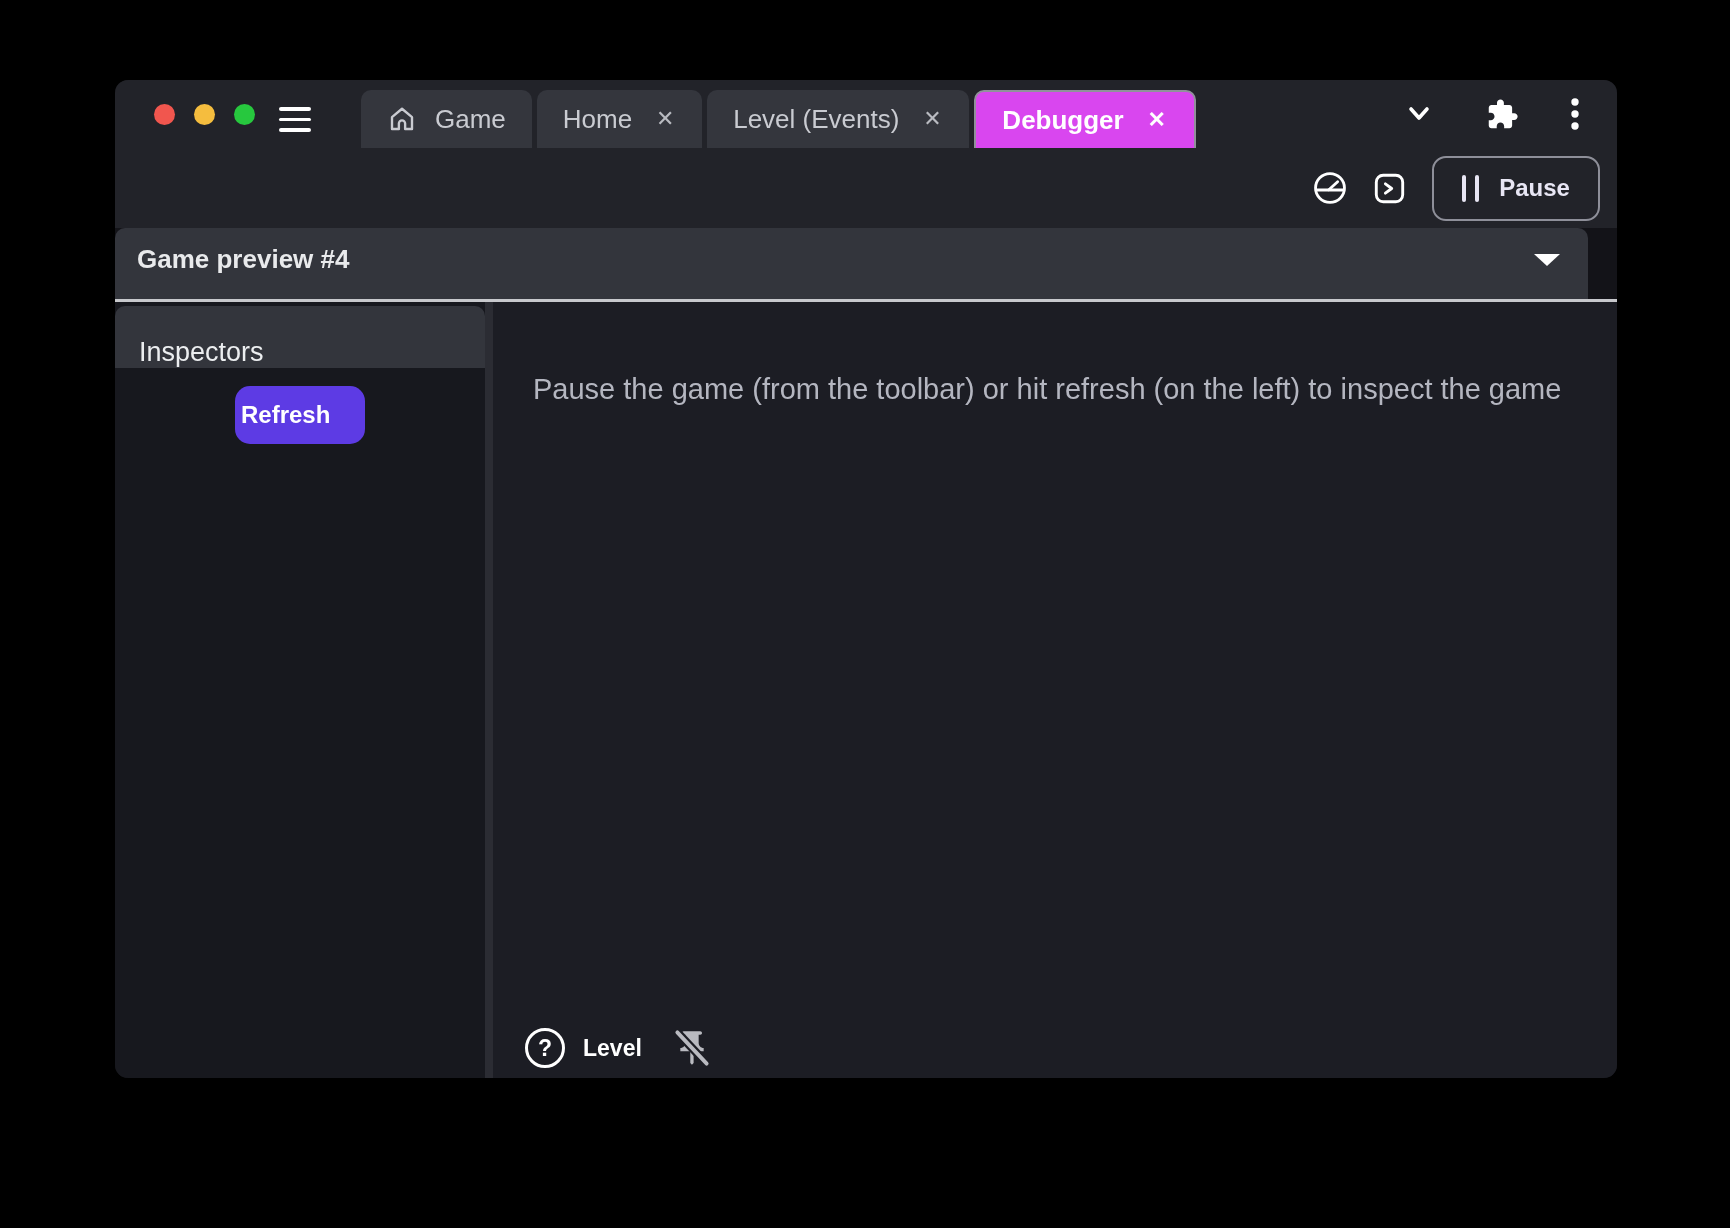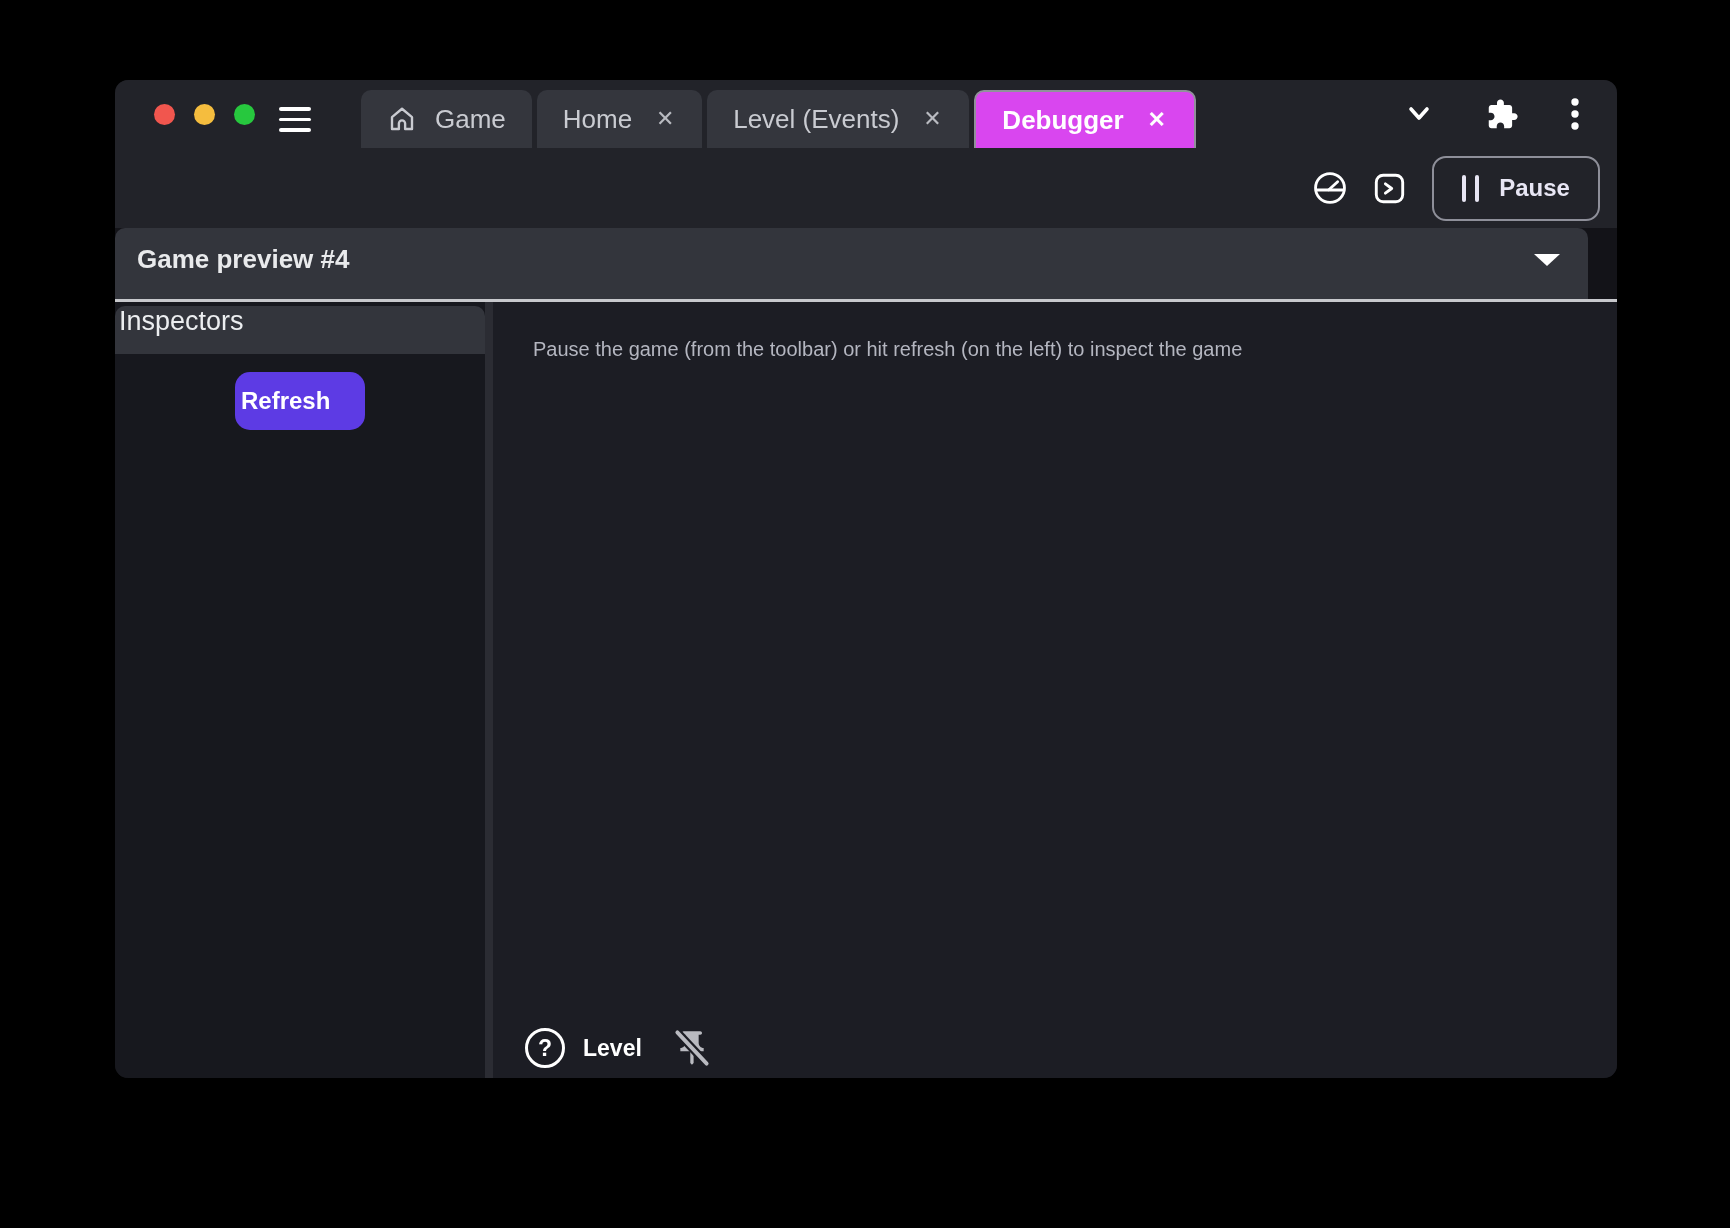--- a/index.html
+++ b/index.html
@@ -54,32 +54,32 @@
     background:#33353c; border-radius:10px 10px 0 0;
     display:flex; align-items:center; padding:0 28px 8px 22px; cursor:pointer;
   }
   .preview-title { flex:1; font-size:26px; font-weight:600; color:#e9eaec; }
   .caret-down { width:0; height:0; border-left:13px solid transparent; border-right:13px solid transparent; border-top:12px solid #fff; }
   .sheet-border { height:3px; background:#c7c8cc; flex-shrink:0; }
   
   .wbody { flex:1; display:flex; min-height:0; }
   .sidebar { width:370px; flex-shrink:0; background:#17181e; display:flex; flex-direction:column; }
   .sidebar-header {
-    margin-top:4px; height:48px; flex-shrink:0; background:#33353c;
-    border-radius:10px 10px 0 0; display:flex; align-items:flex-start;
-    padding-left:4px; font-size:27px; color:#eceef0; cursor:pointer;
+    margin-top:4px; height:62px; flex-shrink:0; background:#33353c;
+    border-radius:10px 10px 0 0; display:flex; align-items:flex-end;
+    padding-left:24px; font-size:27px; color:#eceef0; cursor:pointer;
   }
   .refresh-btn {
     margin:18px auto 0; width:130px; height:58px; border:none; border-radius:15px;
     color:#fff; font-weight:700; font-size:24px; font-family:inherit;
     display:flex; align-items:center; justify-content:flex-start; cursor:pointer;
   }
   .divider { width:8px; background:#2b2c33; cursor:col-resize; }
   .main { flex:1; background:#1c1d24; position:relative; box-sizing:border-box; padding:34px 30px 0 40px; }
-  .main-message { color:#b4b6c0; font-size:20px; line-height:1.3; }
+  .main-message { color:#b4b6c0; font-size:29px; line-height:1.3;margin-top:35px; }
   .help-row { position:absolute; left:32px; bottom:10px; display:flex; align-items:center; }
   .help-btn { display:flex; align-items:center; gap:18px; background:none; border:none; padding:0; cursor:pointer; }
   .help-icon {
     width:34px; height:34px; border:3.5px solid #fff; border-radius:50%;
     color:#fff; font-weight:700; font-size:23px;
     display:flex; align-items:center; justify-content:center;
   }
   .help-label { font-size:23px; font-weight:700; color:#fff; font-family:inherit; }
   .pin-btn { margin-left:30px; }
 </style>

